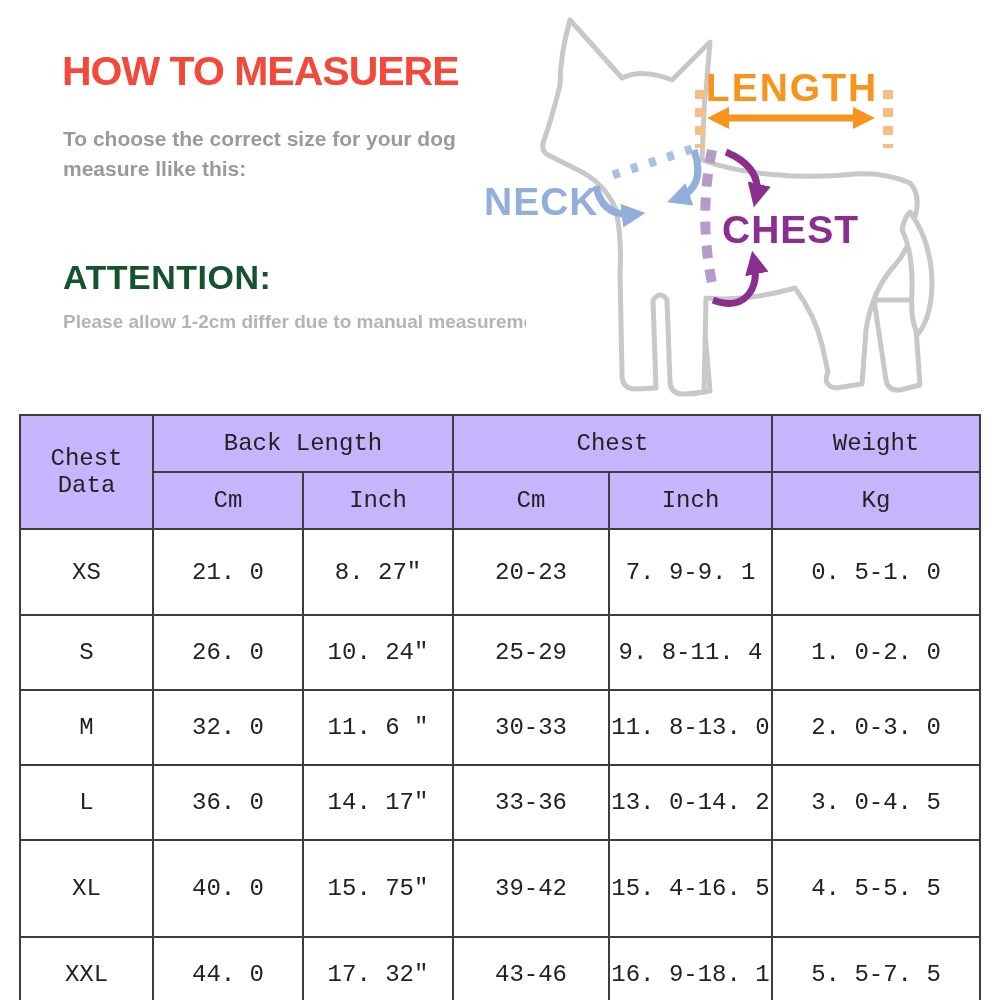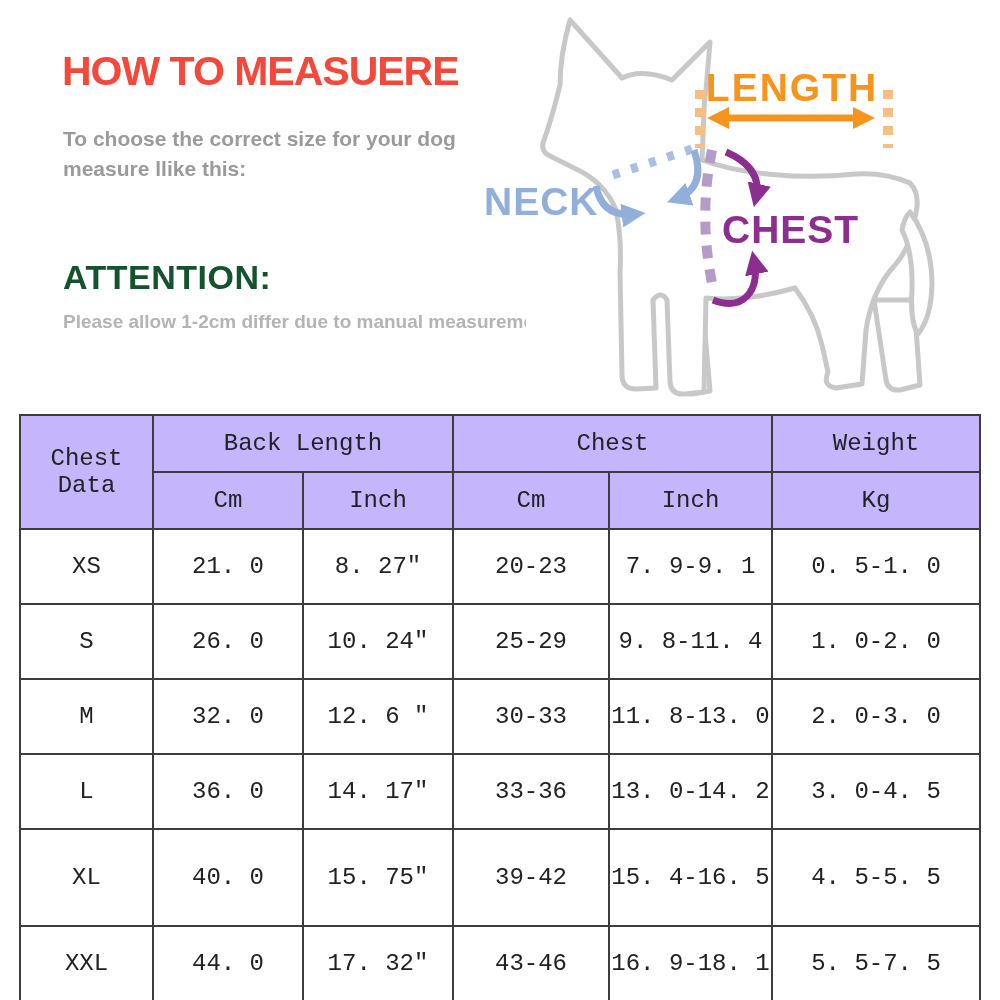--- a/index.html
+++ b/index.html
@@ -117,40 +117,40 @@
         <td colspan="2" class="hdr">Chest</td>
         <td class="hdr">Weight</td>
       </tr>
       <tr style="height:57px">
         <td class="hdr">Cm</td>
         <td class="hdr">Inch</td>
         <td class="hdr">Cm</td>
         <td class="hdr">Inch</td>
         <td class="hdr">Kg</td>
       </tr>
-      <tr style="height:75px">
+      <tr style="height:86px">
         <td>XS</td>
         <td>21. 0</td>
         <td>8. 27″</td>
         <td>20-23</td>
         <td>7. 9-9. 1</td>
         <td>0. 5-1. 0</td>
       </tr>
       <tr style="height:75px">
         <td>S</td>
         <td>26. 0</td>
         <td>10. 24″</td>
         <td>25-29</td>
         <td>9. 8-11. 4</td>
         <td>1. 0-2. 0</td>
       </tr>
       <tr style="height:75px">
         <td>M</td>
         <td>32. 0</td>
-        <td>12. 6 ″</td>
+        <td>11. 6 ″</td>
         <td>30-33</td>
         <td>11. 8-13. 0</td>
         <td>2. 0-3. 0</td>
       </tr>
       <tr style="height:75px">
         <td>L</td>
         <td>36. 0</td>
         <td>14. 17″</td>
         <td>33-36</td>
         <td>13. 0-14. 2</td>

